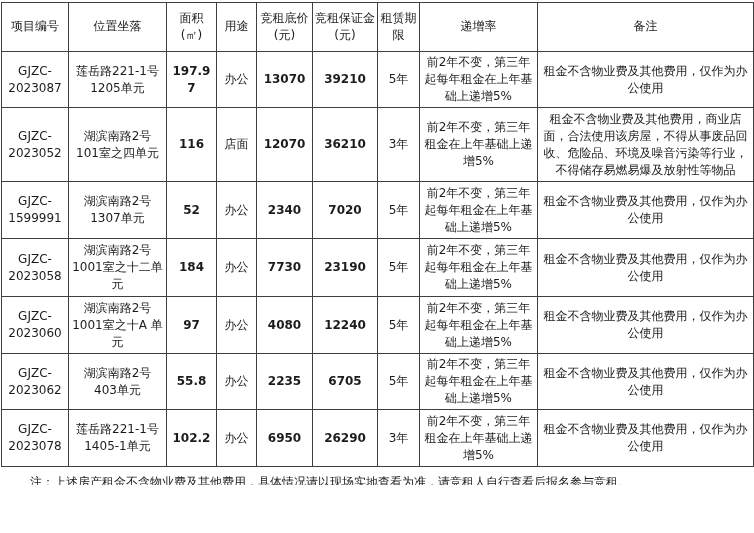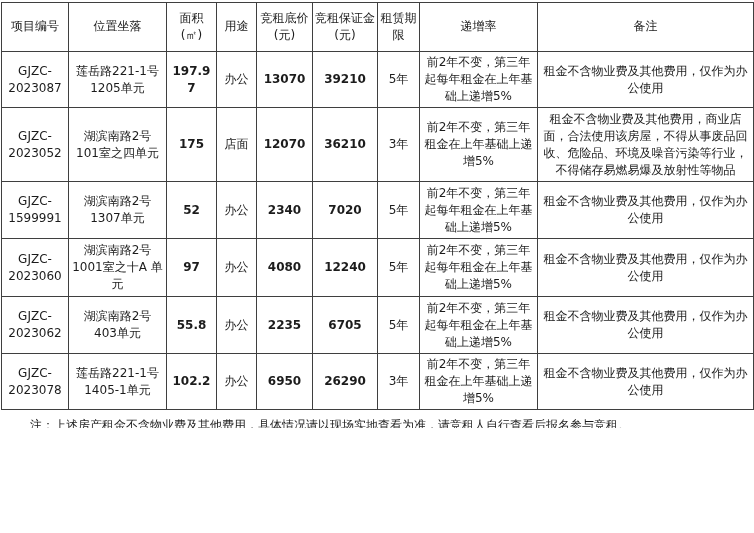--- a/index.html
+++ b/index.html
@@ -94,35 +94,46 @@
     <td>办公</td>
     <td class="num">13070</td>
     <td class="num">39210</td>
     <td>5年</td>
     <td>前2年不变，第三年起每年租金在上年基础上递增5%</td>
     <td>租金不含物业费及其他费用，仅作为办公使用</td>
   </tr>
         <tr>
     <td>GJZC-2023052</td>
     <td>湖滨南路2号 101室之四单元</td>
-    <td class="num">175</td>
+    <td class="num">116</td>
     <td>店面</td>
     <td class="num">12070</td>
     <td class="num">36210</td>
     <td>3年</td>
     <td>前2年不变，第三年租金在上年基础上递增5%</td>
     <td>租金不含物业费及其他费用，商业店面，合法使用该房屋，不得从事废品回收、危险品、环境及噪音污染等行业，不得储存易燃易爆及放射性等物品</td>
   </tr>
         <tr>
     <td>GJZC-1599991</td>
     <td>湖滨南路2号 1307单元</td>
     <td class="num">52</td>
     <td>办公</td>
     <td class="num">2340</td>
     <td class="num">7020</td>
+    <td>5年</td>
+    <td>前2年不变，第三年起每年租金在上年基础上递增5%</td>
+    <td>租金不含物业费及其他费用，仅作为办公使用</td>
+  </tr>
+        <tr>
+    <td>GJZC-2023058</td>
+    <td>湖滨南路2号 1001室之十二单元</td>
+    <td class="num">184</td>
+    <td>办公</td>
+    <td class="num">7730</td>
+    <td class="num">23190</td>
     <td>5年</td>
     <td>前2年不变，第三年起每年租金在上年基础上递增5%</td>
     <td>租金不含物业费及其他费用，仅作为办公使用</td>
   </tr>
         <tr>
     <td>GJZC-2023060</td>
     <td>湖滨南路2号 1001室之十A 单元</td>
     <td class="num">97</td>
     <td>办公</td>
     <td class="num">4080</td>

